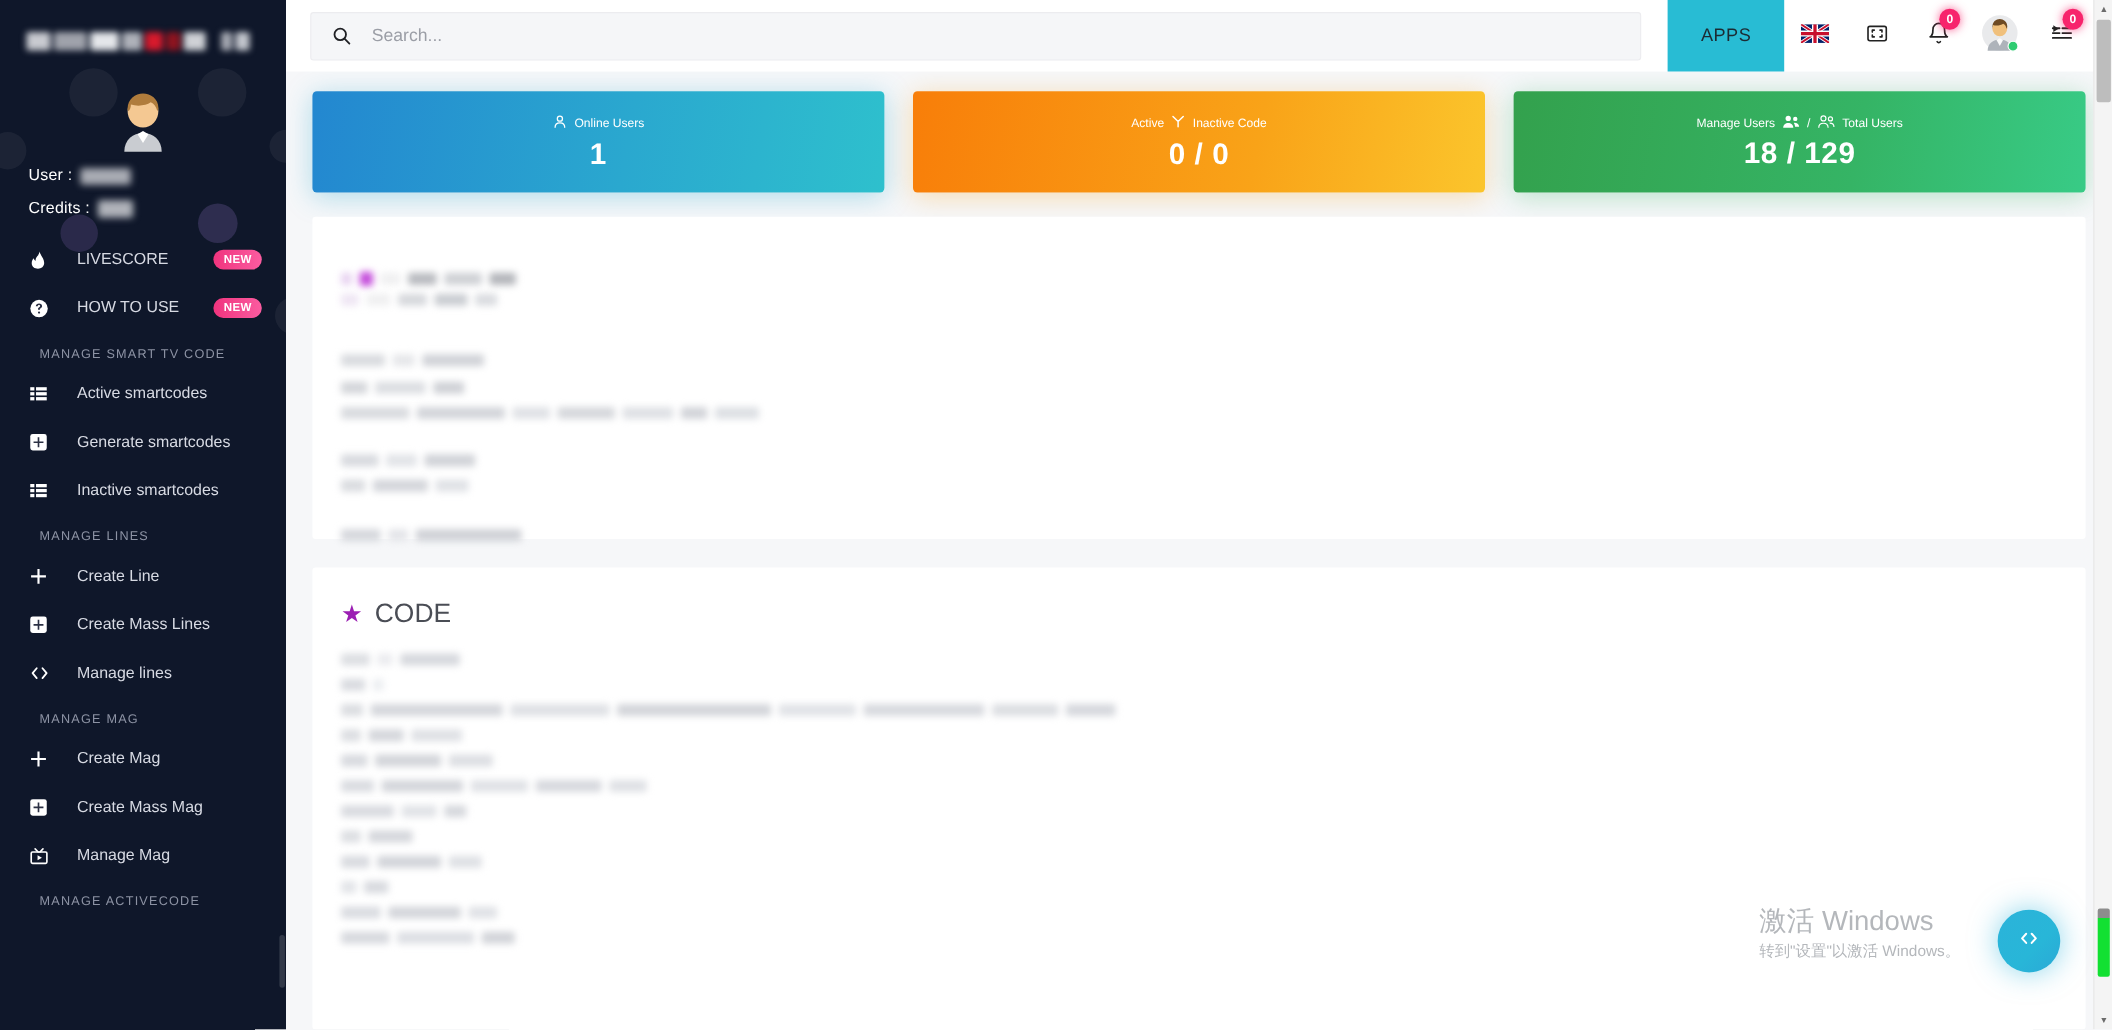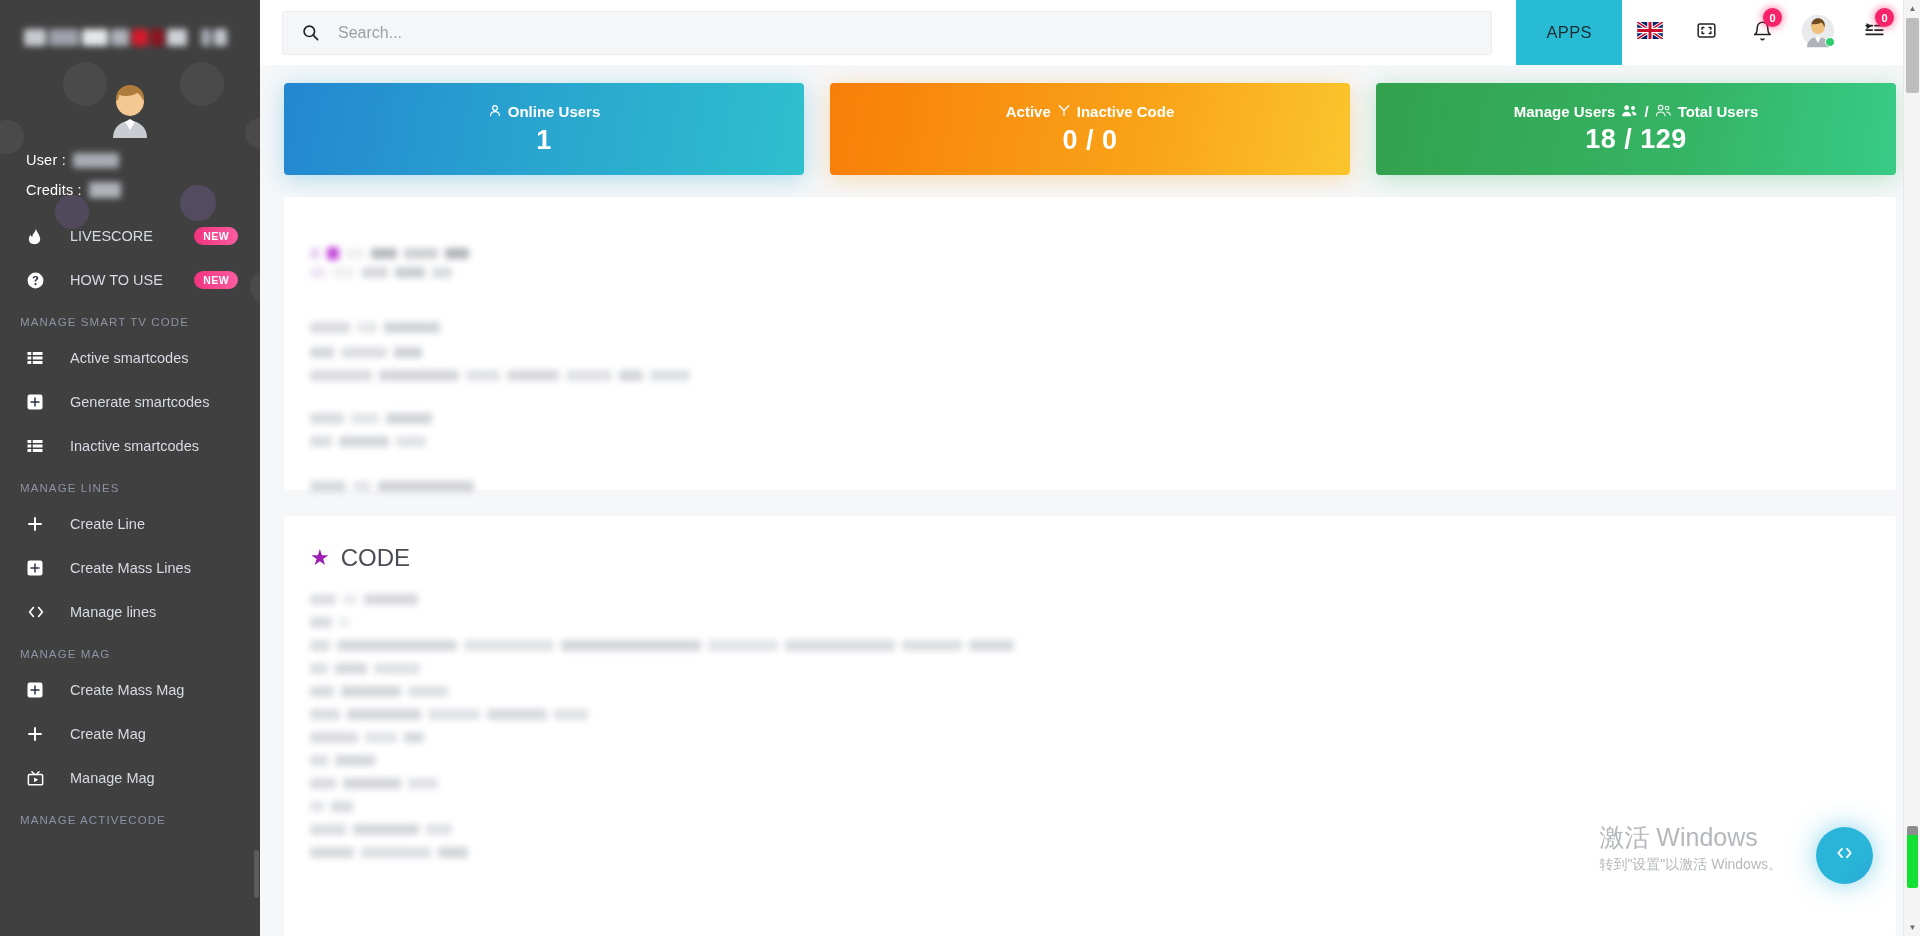--- a/index.html
+++ b/index.html
@@ -7,21 +7,21 @@
     width: 1920px; height: 936px;
     overflow: hidden;
     font-family: "Liberation Sans", sans-serif;
     background: #f6f7f9;
   }
   .app { position: relative; width: 1920px; height: 936px; display: flex; }
 
   
   .sidebar {
     width: 260px; height: 936px;
-    background: #404040;
+    background: #0f172a;
     position: relative;
     overflow: hidden;
     flex: 0 0 260px;
   }
   .sb-bubble { position: absolute; border-radius: 50%; background: rgba(255,255,255,0.055); }
   .b1 { width: 44px; height: 44px; left: 63px; top: 62px; }
   .b2 { width: 44px; height: 44px; left: 180px; top: 62px; }
   .b3 { width: 34px; height: 34px; left: -10px; top: 120px; }
   .b4 { width: 30px; height: 30px; left: 245px; top: 118px; }
   .b5 { width: 36px; height: 36px; left: 180px; top: 185px; background: rgba(140,110,190,0.25); }
@@ -65,21 +65,21 @@
   }
   .sb-item .label { flex: 1; }
   .badge-new {
     background: linear-gradient(90deg,#f0347e,#fb5ca0);
     color: #fff; font-size: 10.5px; font-weight: bold;
     padding: 3px 9px; border-radius: 10px; margin-right: 22px;
     letter-spacing: .4px;
   }
   .sb-section {
     color: #8d93a4; font-size: 11.5px; letter-spacing: 1.1px;
-    padding: 14px 0 8px 20px; text-transform: uppercase;
+    padding: 14px 0 8px 36px; text-transform: uppercase;
   }
   .sb-scroll-hint {
     position: absolute; left: 254px; top: 850px; width: 5px; height: 48px;
     background: rgba(255,255,255,0.15); border-radius: 3px;
   }
 
   
   .main { flex: 1; height: 936px; position: relative; background: #f6f7f9; overflow: hidden; }
 
   .topbar {
@@ -125,22 +125,22 @@
   
   .cards {
     display: flex; gap: 26px; padding: 18px 24px 0 24px;
   }
   .card {
     flex: 1; height: 92px; border-radius: 4px; color: #fff;
     display: flex; flex-direction: column; align-items: center;
     justify-content: center; position: relative;
   }
   .card .ctitle {
-    font-size: 15px; display: flex; align-items: center; gap: 6px;
-    margin-bottom: 4px; font-weight: bold;
+    font-size: 11px; display: flex; align-items: center; gap: 6px;
+    margin-bottom: 4px; font-weight: normal;
   }
   .card .cval { font-size: 27px; font-weight: bold; letter-spacing: .5px; }
   .card.c1 { background: linear-gradient(100deg,#2387d0 0%,#2aa8cf 55%,#2ec0cd 100%);
              box-shadow: 0 4px 24px rgba(42,168,207,.35); }
   .card.c2 { background: linear-gradient(100deg,#f8525f 0%,#f4728e 60%,#f187b0 100%);
              box-shadow: 0 4px 24px rgba(244,114,142,.35); }
   .card.c3 { background: linear-gradient(100deg,#f87e09 0%,#f9a318 60%,#fbc52c 100%);
              box-shadow: 0 4px 24px rgba(249,163,24,.32); }
   .card.c4 { background: linear-gradient(100deg,#33a14d 0%,#35b465 60%,#38cb86 100%);
              box-shadow: 0 4px 24px rgba(53,180,101,.32); }
@@ -334,33 +334,33 @@
           </svg>
         </span>
         <span class="label">Manage lines</span>
       </div>
 
       <div class="sb-section">MANAGE MAG</div>
 
       <div class="sb-item">
         <span class="ico">
           <svg width="18" height="18" viewBox="0 0 24 24" fill="#fff">
+              <path d="M10.7 3h2.6v7.7H21v2.6h-7.7V21h-2.6v-7.7H3v-2.6h7.7z"></path>
+            </svg>
+        </span>
+        <span class="label">Create Mag</span>
+      </div>
+      <div class="sb-item">
+        <span class="ico">
+          <svg width="18" height="18" viewBox="0 0 24 24" fill="#fff">
               <rect x="2" y="2" width="20" height="20" rx="3"></rect>
               <path d="M11 6h2v5h5v2h-5v5h-2v-5H6v-2h5z" fill="#2b3044"></path>
             </svg>
         </span>
         <span class="label">Create Mass Mag</span>
-      </div>
-      <div class="sb-item">
-        <span class="ico">
-          <svg width="18" height="18" viewBox="0 0 24 24" fill="#fff">
-              <path d="M10.7 3h2.6v7.7H21v2.6h-7.7V21h-2.6v-7.7H3v-2.6h7.7z"></path>
-            </svg>
-        </span>
-        <span class="label">Create Mag</span>
       </div>
       <div class="sb-item">
         <span class="ico">
           <svg width="19" height="19" viewBox="0 0 24 24" fill="none" stroke="#fff" stroke-width="1.9">
             <rect x="3" y="7" width="18" height="13" rx="1.5"></rect>
             <path d="M7.5 3.5L11 7M16.5 3.5L13 7" stroke-linecap="round"></path>
             <path d="M10.3 10.6v6l5-3z" fill="#fff" stroke="none"></path>
           </svg>
         </span>
         <span class="label">Manage Mag</span>

